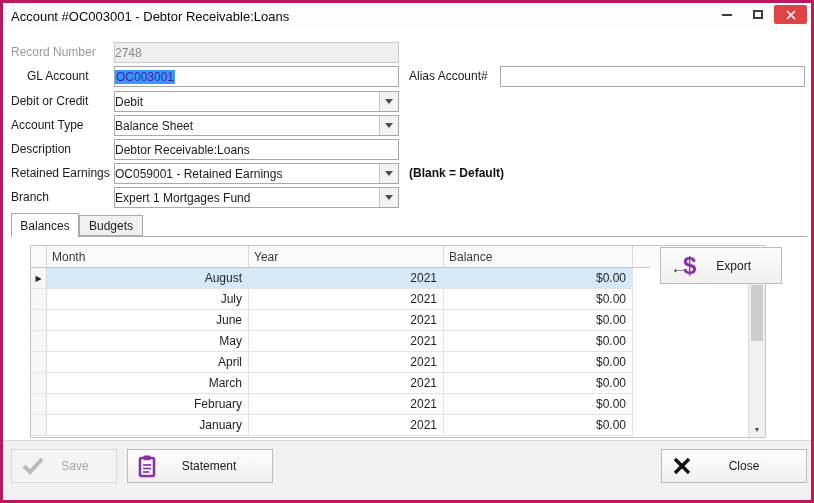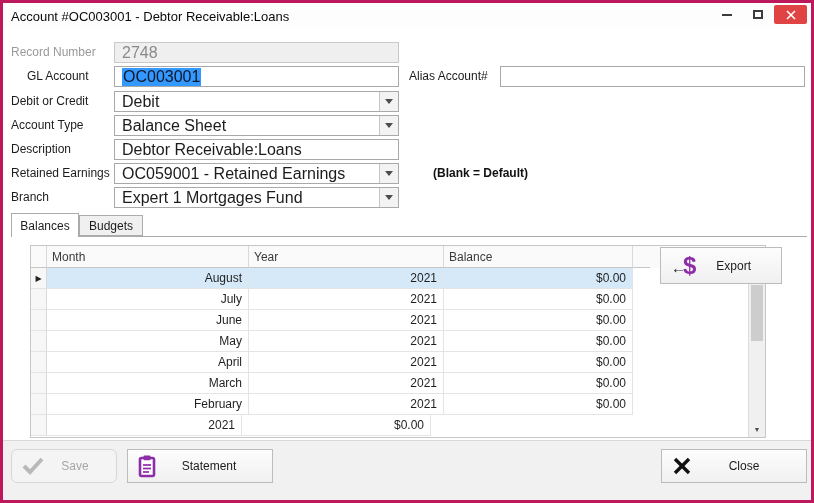--- a/index.html
+++ b/index.html
@@ -17,30 +17,30 @@
   .win-btn { width:29px; height:19px; border:none; background:transparent; cursor:default;
              display:flex; align-items:center; justify-content:center; }
   .win-btn.close { background:#e04343; border-radius:2px; width:33px; }
   .min-glyph { width:10px; height:2px; background:#3c3c3c; }
   .max-glyph { width:10px; height:9px; border:2px solid #3c3c3c; }
 
   
   .lbl { position:absolute; left:8px; font-size:12px; color:#1c1c1c; white-space:nowrap; }
   .lbl.disabled { color:#9a9a9a; }
   .field { position:absolute; height:21px; border:1px solid #a9a9a9; background:#fff;
-           font-size:16px; color:#1c1c1c; display:flex; align-items:center;
-           padding:0 7px; overflow:hidden; white-space:nowrap; }
+           font-size:12px; color:#1c1c1c; display:flex; align-items:center;
+           padding:0 0; overflow:hidden; white-space:nowrap; }
   .field.disabled { background:#efefef; color:#8a8a8a; border-color:#c9c9c9; }
-  .sel-text { background:#3399ff; color:#0f172a; padding:0 1px; }
+  .sel-text { background:#3399ff; color:#4c1d95; padding:0 1px; }
   .combo { padding-right:20px; }
   .dd-btn { position:absolute; right:0; top:0; bottom:0; width:19px; background:#f3f3f3;
             border-left:1px solid #c6c6c6; display:flex; align-items:center; justify-content:center; }
   .dd-btn::after { content:""; border-left:4px solid transparent; border-right:4px solid transparent;
                    border-top:5px solid #4d4d4d; }
-  .note { position:absolute; font-size:12px; font-weight:bold; color:#111;margin-left:24px; }
+  .note { position:absolute; font-size:12px; font-weight:bold; color:#111; }
 
   
   .tabline { position:absolute; left:8px; top:233px; width:796px; height:1px; background:#ababab; }
   .tab { position:absolute; font-size:12px; color:#1c1c1c; display:flex; align-items:center;
          justify-content:center; border:1px solid #ababab; }
   .tab.active { left:8px; top:210px; width:68px; height:24px; background:#fff; border-bottom:none; z-index:2; }
   .tab.inactive { left:76px; top:212px; width:64px; height:21px; background:#f0f0f0; }
 
   
   .grid { position:absolute; left:27px; top:242px; width:736px; height:193px;
@@ -68,21 +68,21 @@
             justify-content:center; font-size:7px; color:#4e4e4e; }
   .vs-up { top:0; }
   .vs-down { bottom:0; }
   .vs-thumb { position:absolute; left:2px; right:2px; top:17px; height:56px; background:#cdcdcd; }
 
   
   .btn { position:absolute; height:34px; border:1px solid #bcbcbc; background:linear-gradient(#fdfdfd,#f0f0f0);
          display:flex; align-items:center; font-size:12px; color:#1c1c1c; }
   .btn .ico { margin-left:10px; display:flex; align-items:center; }
   .btn .btn-label { flex:1; text-align:center; padding-right:10px; }
-  .btn.disabled { background:#f4f4f4; border-color:#d7d7d7; color:#a6a6a6;border-radius:6px; }
+  .btn.disabled { background:#f4f4f4; border-color:#d7d7d7; color:#a6a6a6; }
   .export-btn { left:657px; top:244px; width:122px; height:37px; }
   .exp-arrow { font-size:15px; color:#222; margin-right:-3px; position:relative; top:2px; }
   .exp-dollar { font-size:24px; font-weight:bold; color:#8e2da8; }
 
   .bottombar { position:absolute; left:0; right:0; bottom:0; height:60px; background:#f1f1f1;
                border-top:1px solid #d8d8d8; }
   .save-btn { left:8px; top:8px; width:106px; }
   .statement-btn { left:124px; top:8px; width:146px; }
   .closebig-btn { left:658px; top:8px; width:146px; }
 </style>
@@ -204,20 +204,21 @@
           <div class="cell c-balance">$0.00</div>
         </div>
         <div class="grid-row">
           <div class="cell c-sel"></div>
           <div class="cell c-month">February</div>
           <div class="cell c-year">2021</div>
           <div class="cell c-balance">$0.00</div>
         </div>
         <div class="grid-row">
           <div class="cell c-sel"></div>
+          <div class="cell c-month">January</div>
           <div class="cell c-year">2021</div>
           <div class="cell c-balance">$0.00</div>
         </div>
       </div>
     <div class="vscroll">
       <div class="vs-btn vs-up">▲</div>
       <div class="vs-thumb"></div>
       <div class="vs-btn vs-down">▼</div>
     </div>
   </div>

